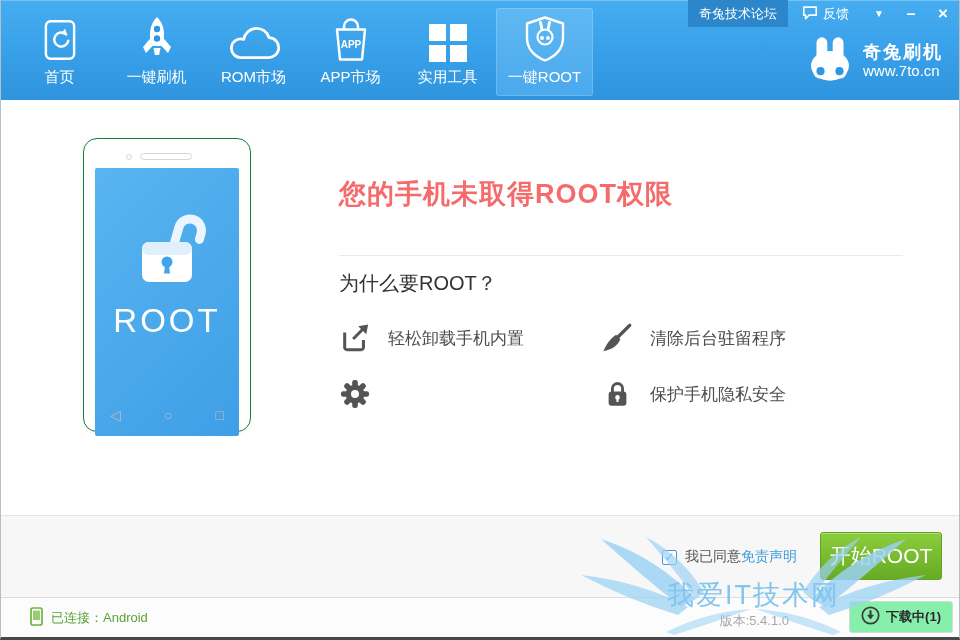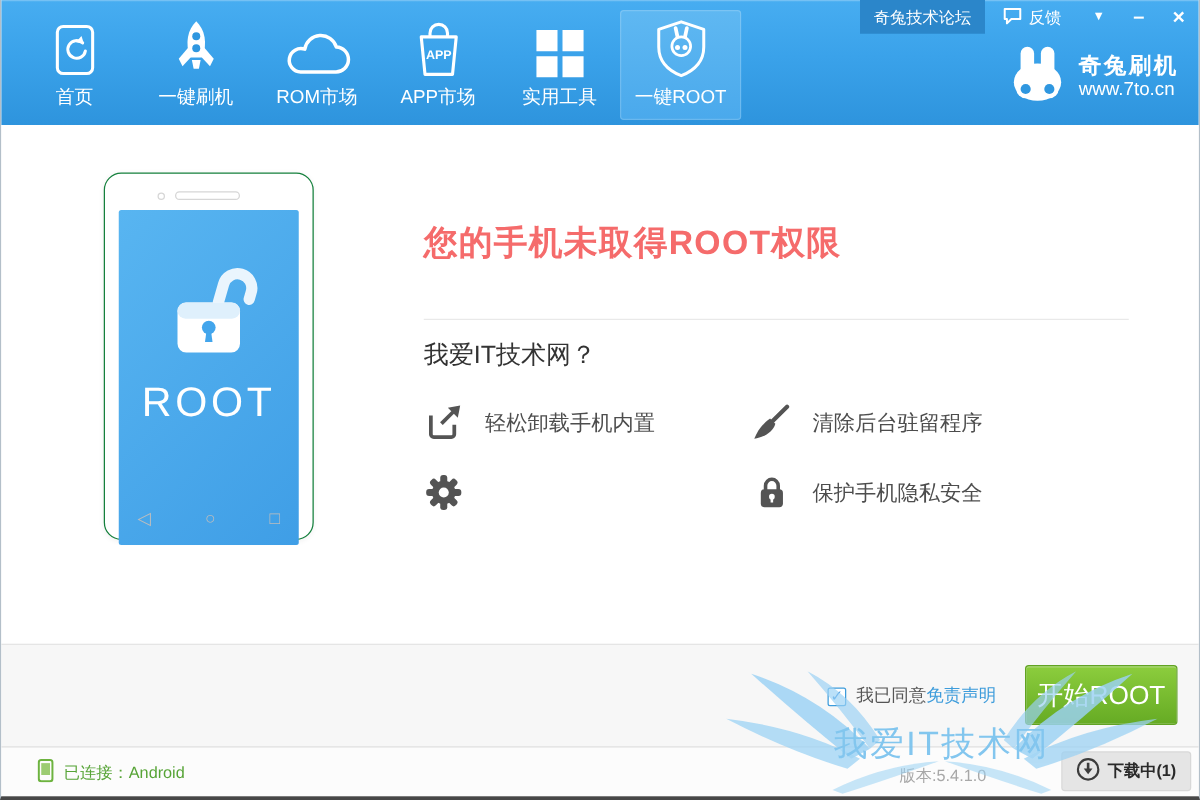--- a/index.html
+++ b/index.html
@@ -60,21 +60,21 @@
   .start-btn{ position:absolute; right:17px; top:16px; width:122px; height:48px;
               background:linear-gradient(180deg,#8ccd3d,#66ab24); border:1px solid #61a322; border-radius:3px;
               color:#fff; font-size:21px; display:flex; align-items:center; justify-content:center; cursor:pointer;
               box-shadow:inset 0 1px 0 rgba(255,255,255,.3);}
 
   
   .status-bar{ position:absolute; top:597px; left:0; right:0; bottom:0; background:#fcfcfc; border-top:1px solid #dedede;}
   .conn{ position:absolute; left:13px; top:9px; display:flex; align-items:center; gap:8px; color:#57a437; font-size:13px;padding-left:16px;}
   .version{ position:absolute; right:170px; top:14px; color:#a8a8a8; font-size:13px;margin-left:36px;}
   .dl-btn{ position:absolute; right:6px; top:3px; height:32px; display:flex; align-items:center; gap:6px;
-           padding:0 11px; background:#e5e5e5; border:1px solid #d8d8d8; border-radius:3px;
+           padding:0 11px; background:#86efac; border:1px solid #d8d8d8; border-radius:3px;
            font-size:13px; font-weight:bold; color:#2a2a2a; cursor:pointer;}
 
   
   .watermark{ position:absolute; left:545px; top:537px; width:415px; height:100px; pointer-events:none; opacity:.92;}
   .wm-wings{ position:absolute; inset:0;}
   .wm-text{ position:absolute; left:50%; transform:translateX(-50%); top:40px; color:#79c2ee;
             font-size:27px; font-weight:normal; letter-spacing:2px; white-space:nowrap;}
   .wm-sub{ position:absolute; left:50%; transform:translateX(-50%); top:72px; color:#8acaf1;
            font-size:17px; letter-spacing:4px; white-space:nowrap;}
 </style>
@@ -208,21 +208,21 @@
       </div>
       <div class="phone-nav">
         <span>◁</span>
         <span>○</span>
         <span>□</span>
       </div>
     </div>
 
     <div class="main-title">您的手机未取得ROOT权限</div>
     <div class="divider"></div>
-    <div class="question">我爱IT技术网？</div>
+    <div class="question">为什么要ROOT？</div>
 
     <div class="feature-grid">
       <div class="feature">
         <span class="ficon">
           <svg width="30" height="30" viewBox="0 0 32 32">
               <path d="M5 10 v16 a2.5 2.5 0 0 0 2.5 2.5 h15 a2.5 2.5 0 0 0 2.5-2.5 v-8" fill="none" stroke="#545454" stroke-width="3.2"></path>
               <line x1="14" y1="17" x2="24" y2="7" stroke="#545454" stroke-width="3.2"></line>
               <path d="M19.5 3.5 L30 1.5 L28 12 Z" fill="#545454"></path>
             </svg>
         </span>

